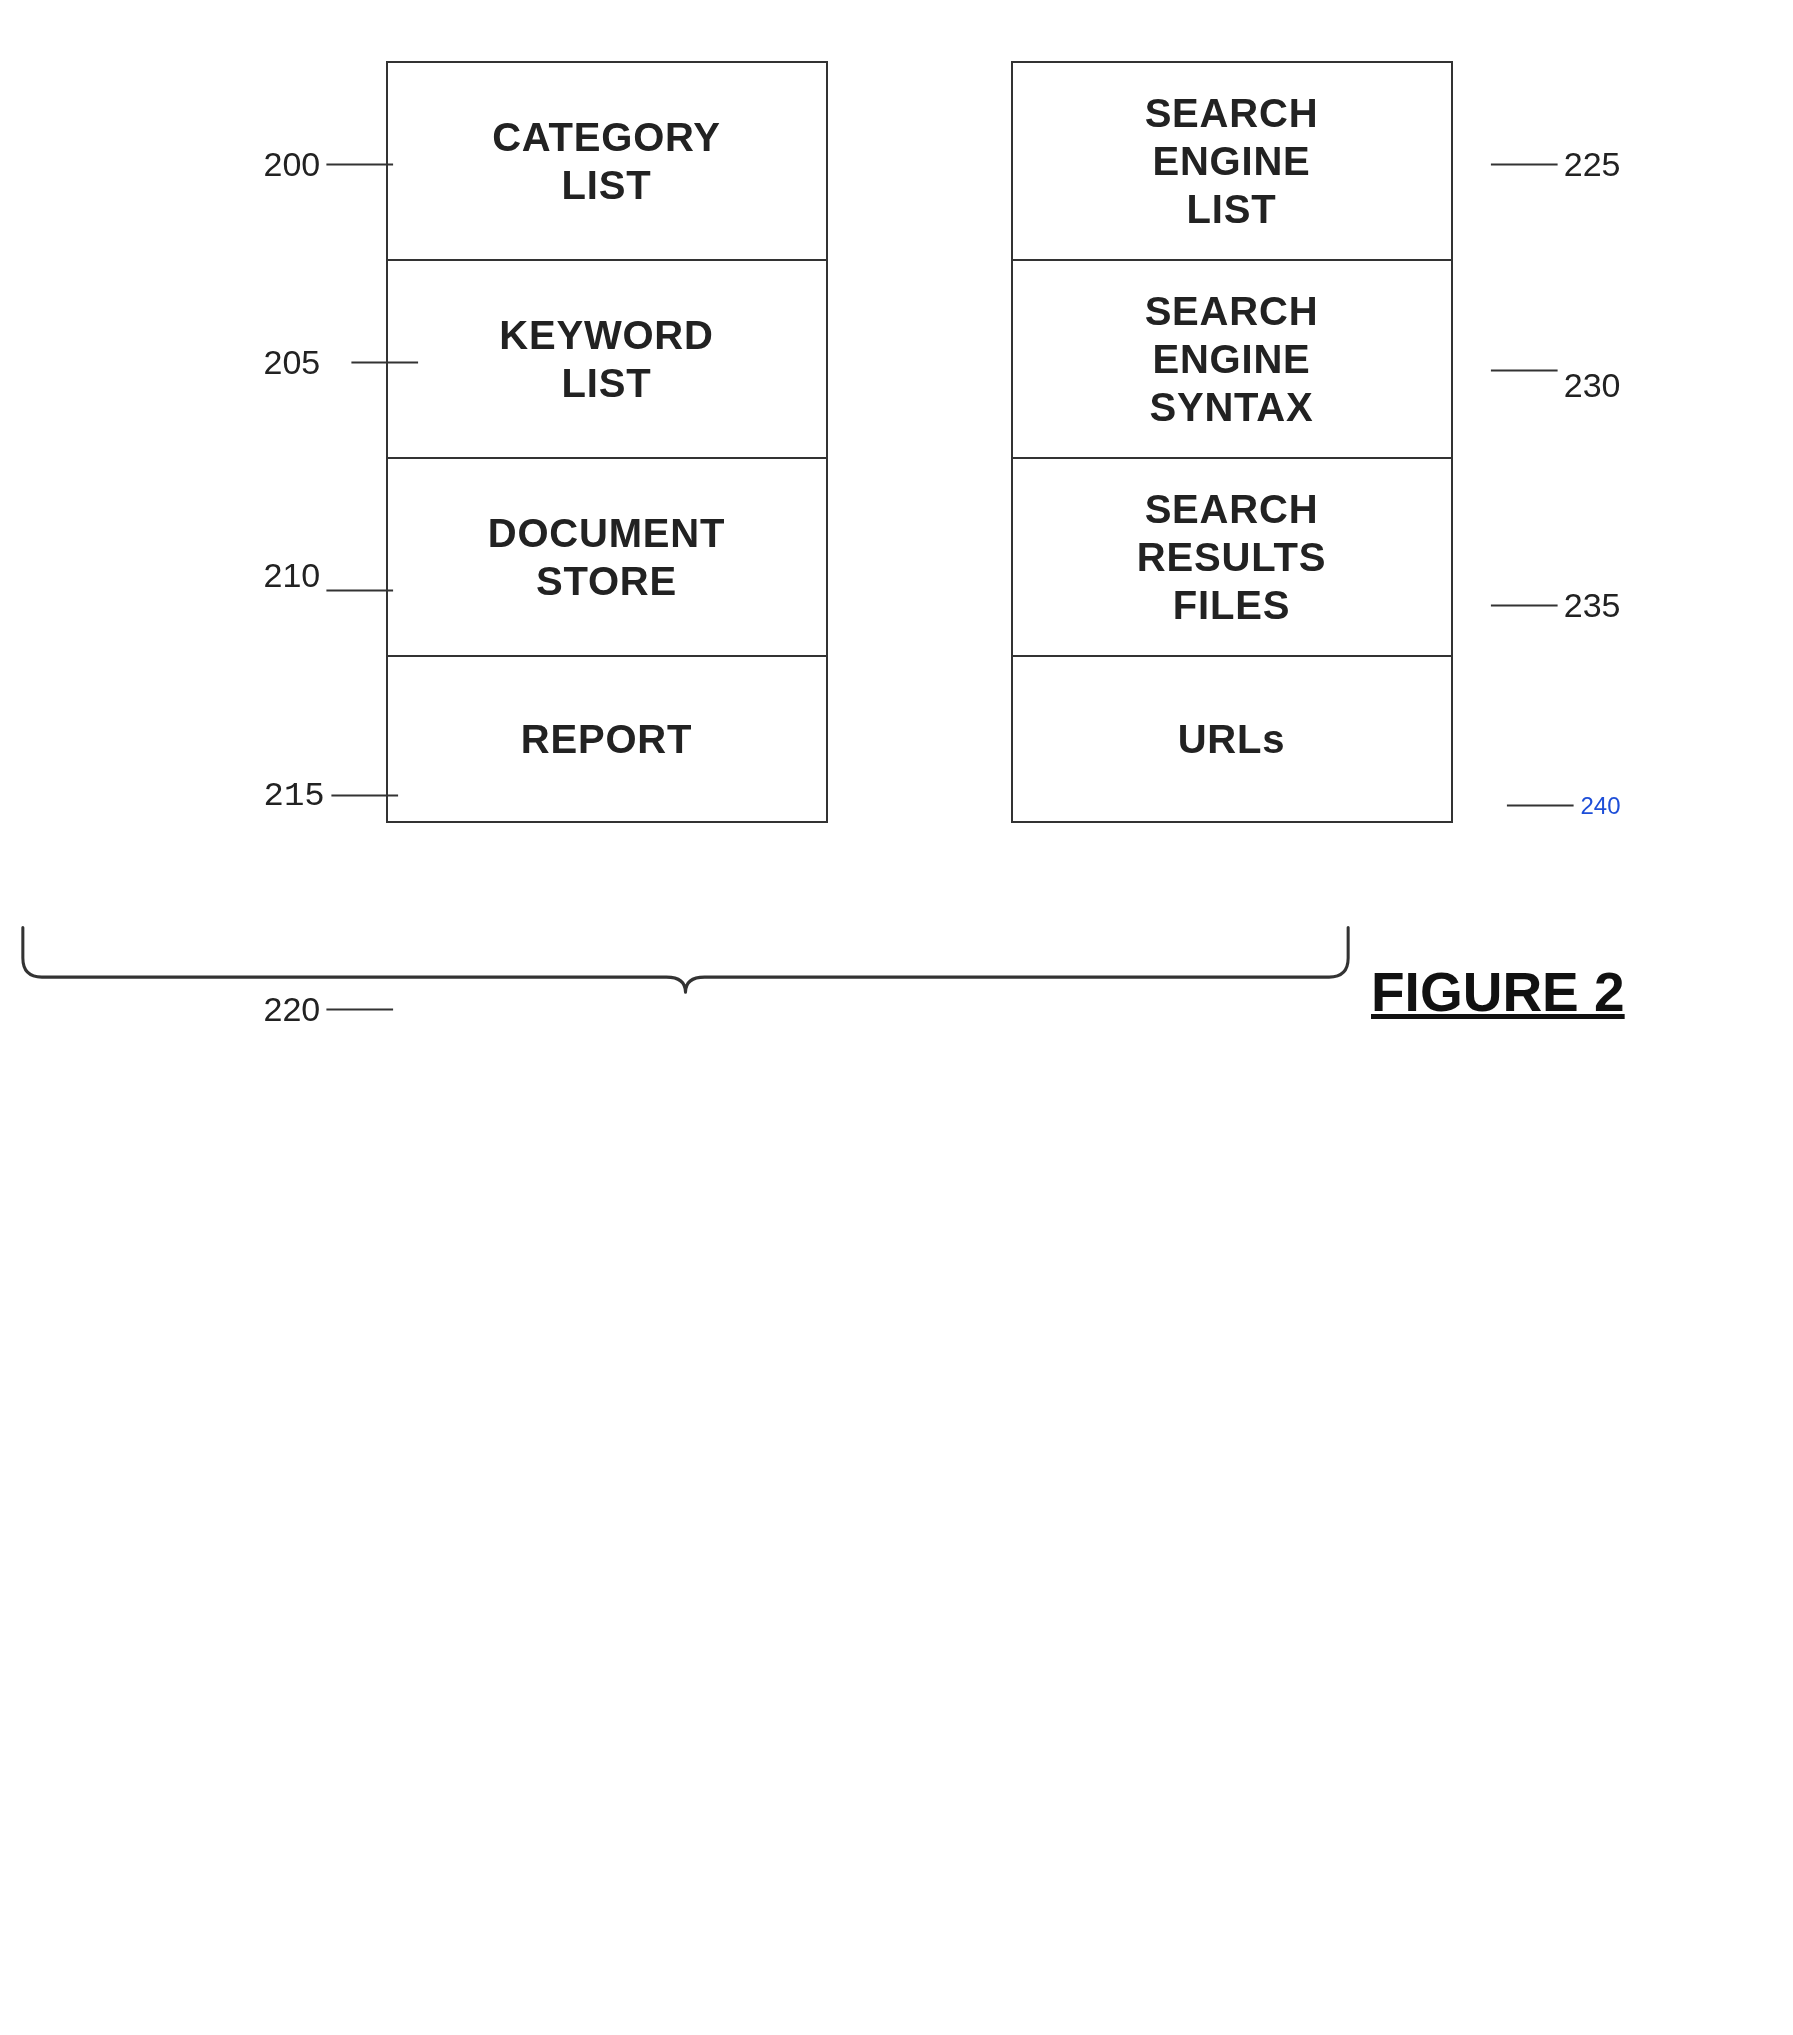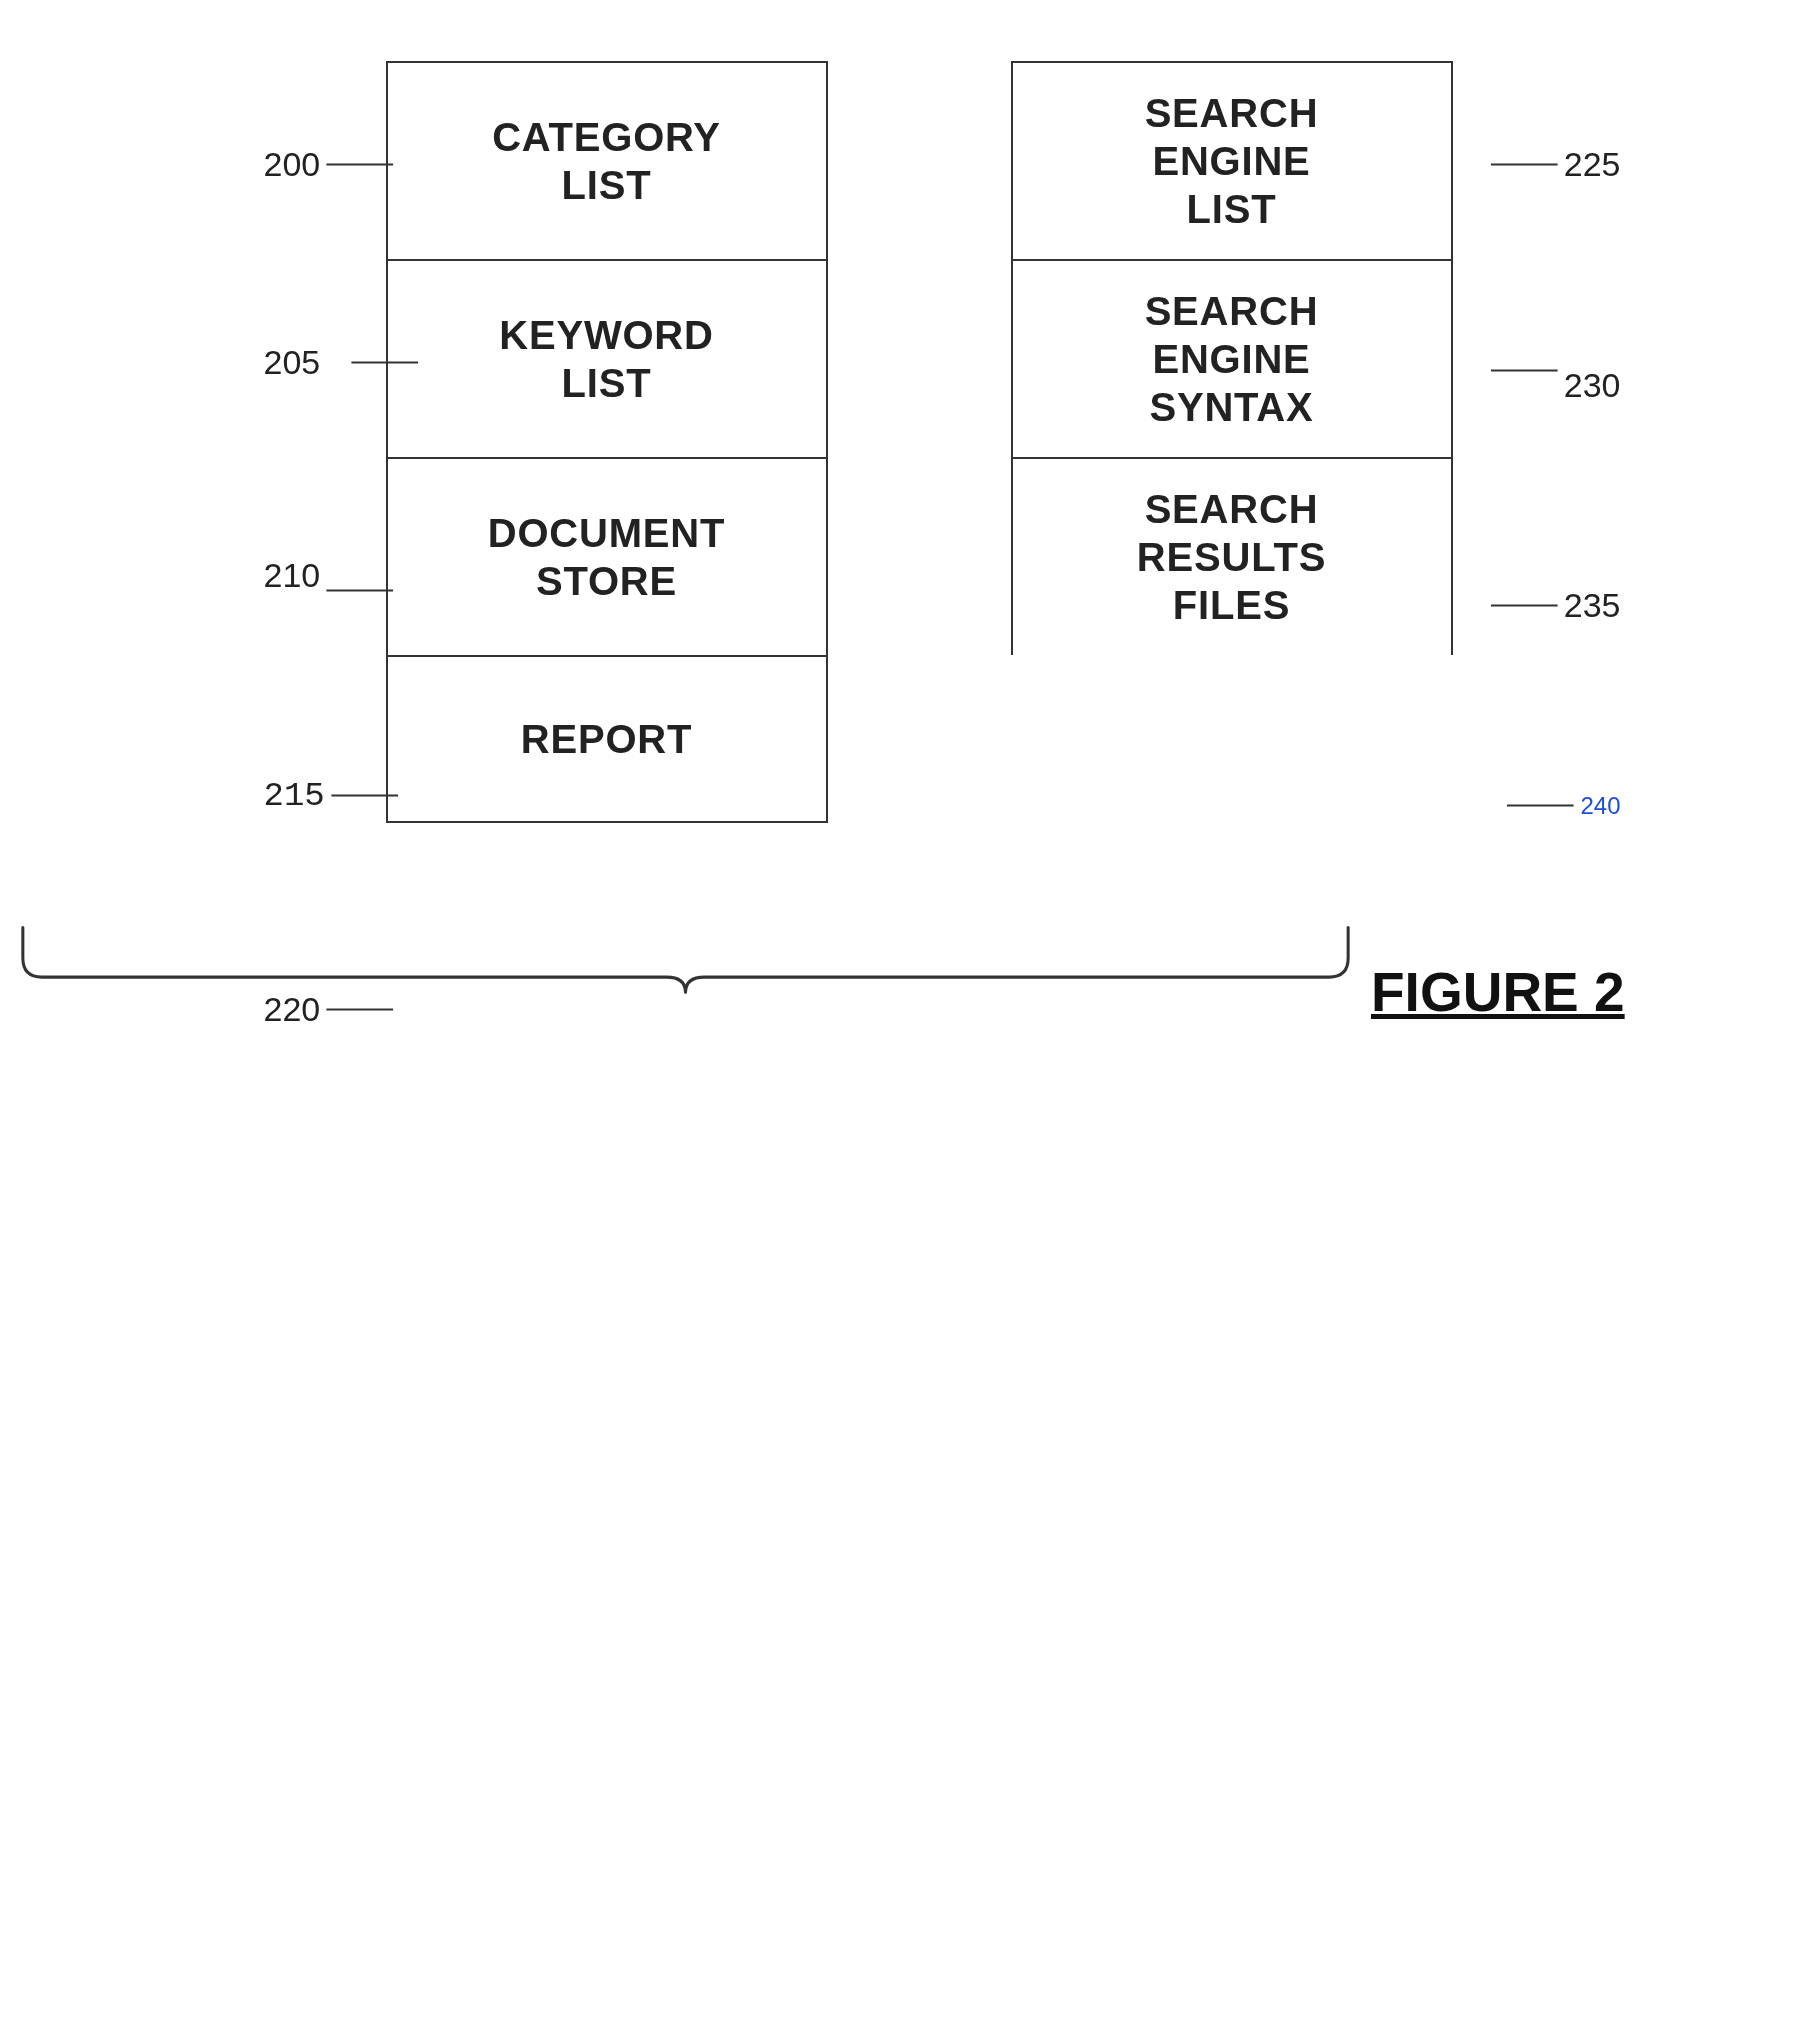--- a/index.html
+++ b/index.html
@@ -208,20 +208,23 @@
         </div>
         <div class="box box-tall" style="border-bottom:none;">
           <span style="white-space:pre-line;">SEARCH
 ENGINE
 SYNTAX</span>
         </div>
         <div class="box box-tall" style="border-bottom:none;">
           <span style="white-space:pre-line;">SEARCH
 RESULTS
 FILES</span>
+        </div>
+        <div class="box box-short" style="border-bottom:2.3px solid #333333;">
+          <span style="white-space:pre-line;">URLs</span>
         </div>
       </div>
 
       <div style="position:absolute; right:-168px; top:0; height:100%;">
 
         <div style="position:absolute; top:84px; right:0; display:flex; align-items:center; flex-direction:row-reverse;">
           <span style="font-size:34px; font-family:Arial,sans-serif; color:#222; margin-left:6.1px;">225</span>
           <svg width="69" height="9.1" style="overflow:visible;" viewBox="0 0 90 12">
             <line x1="2" y1="6" x2="90" y2="6" stroke="#333" stroke-width="2.5"></line>
           </svg>

